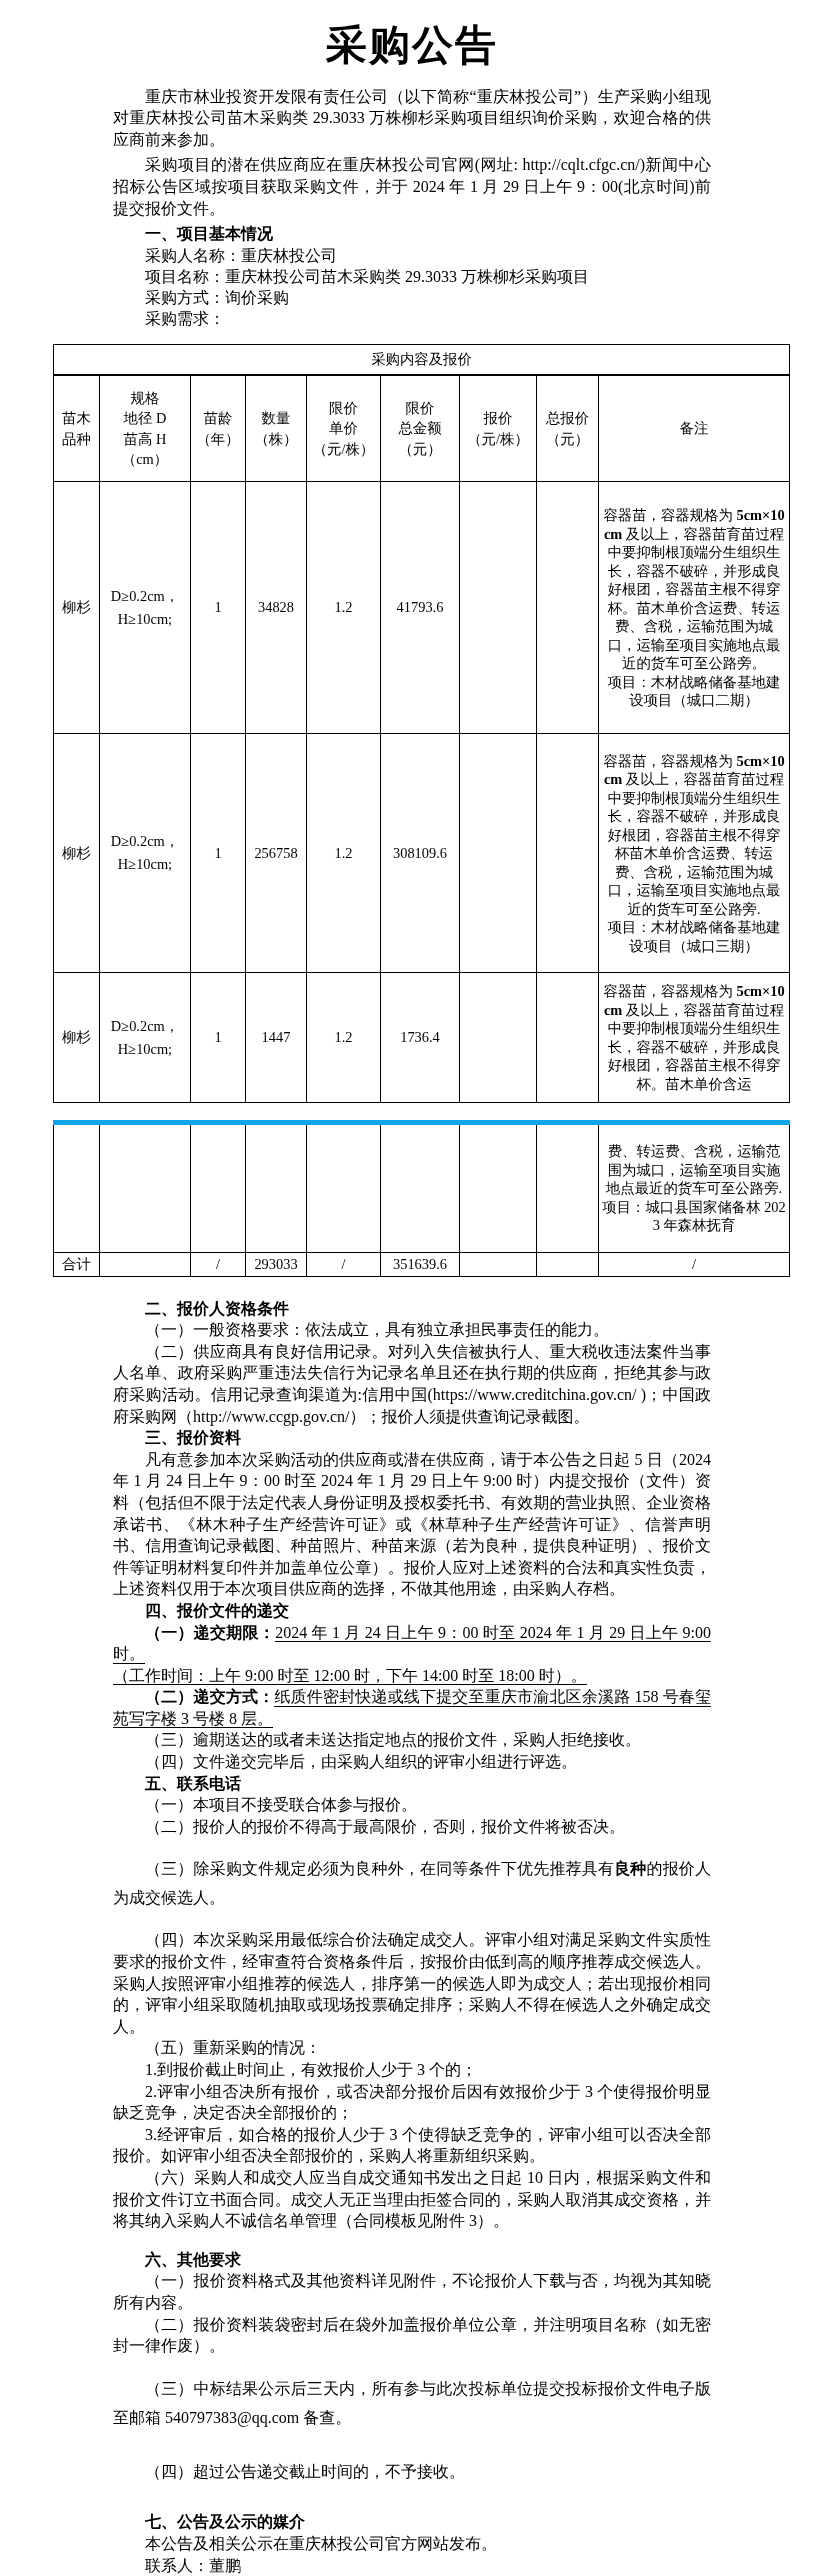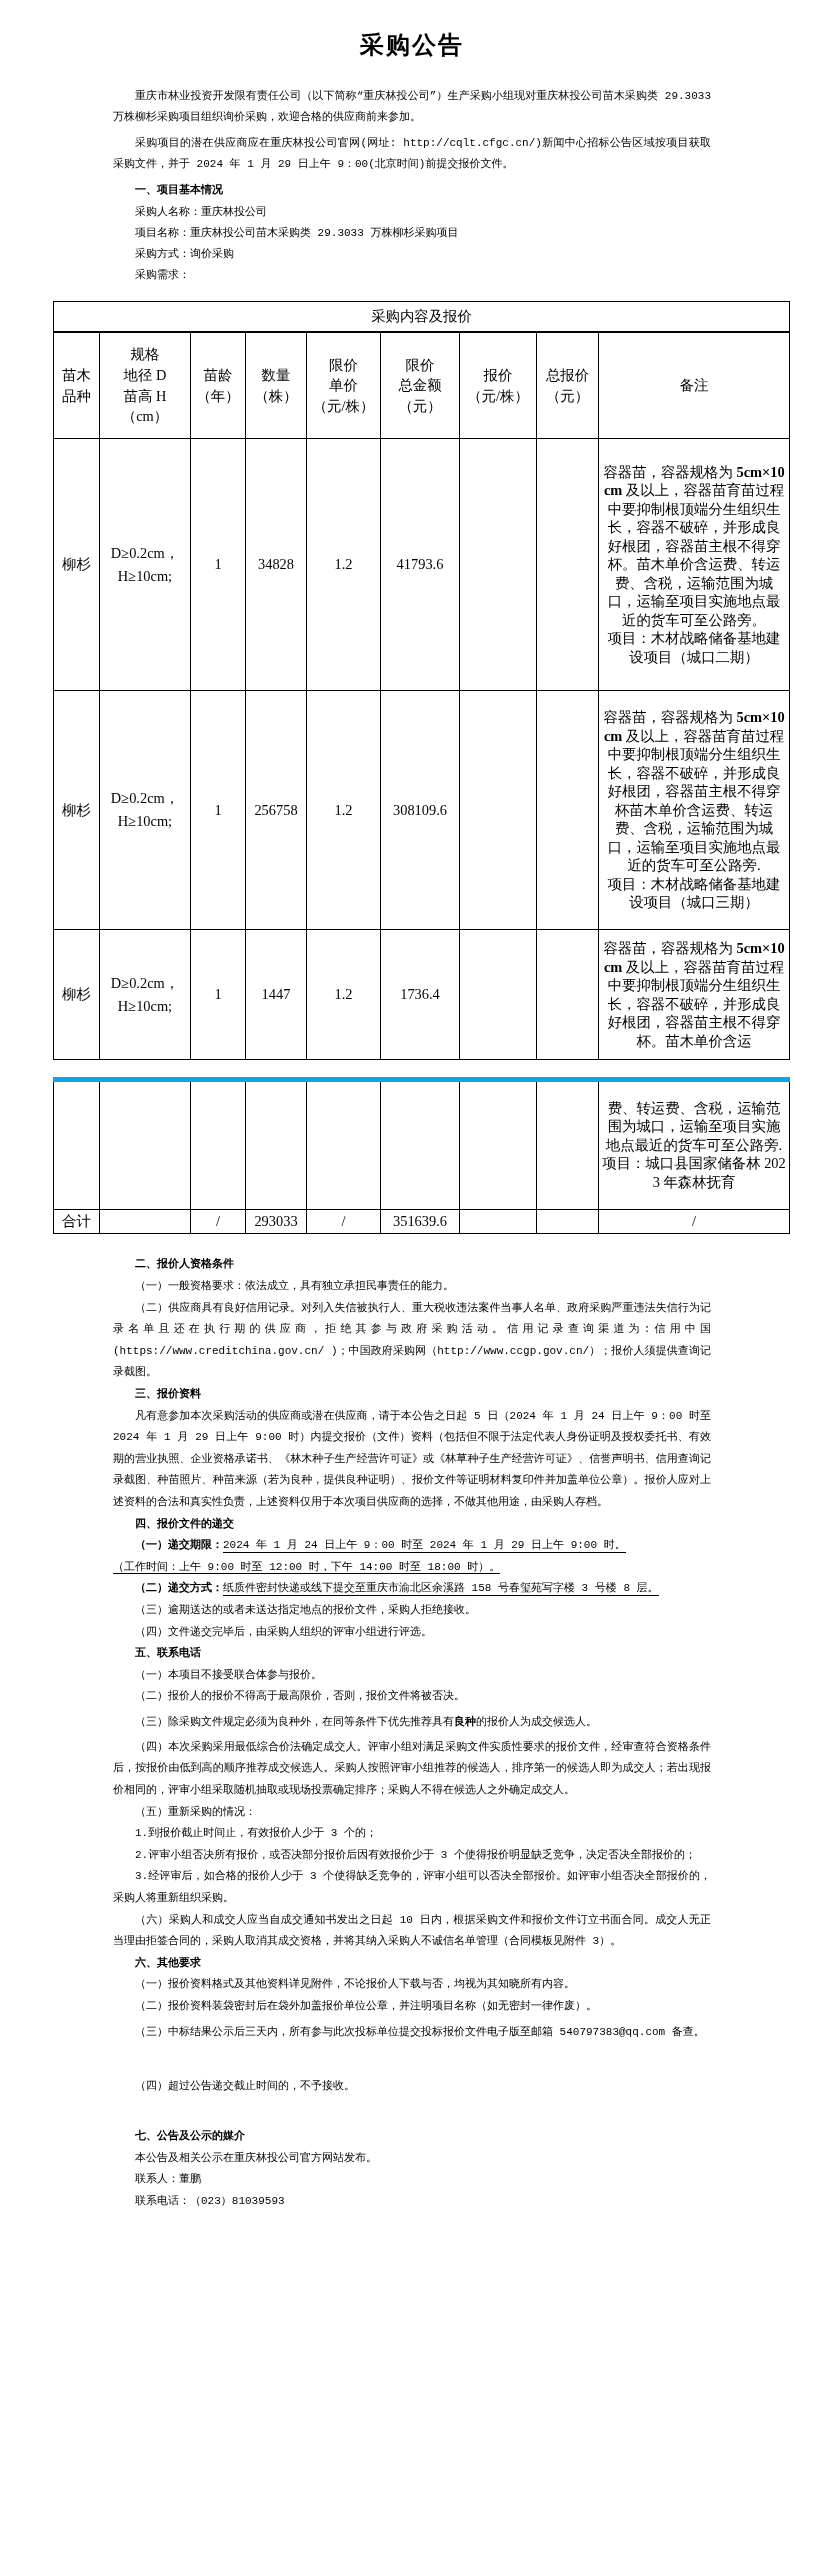--- a/index.html
+++ b/index.html
@@ -11,37 +11,36 @@
   .page {
     box-sizing: border-box;
     width: 824px;
     min-height: 2717px;
     padding: 25px 113px 31px 113px;
     background: #fff;
   }
   h1.doc-title {
     margin: 0 0 19.6px 0;
     text-align: center;
-    font-size: 24px;
+    font-size: 41px;
     font-weight: bold;
     letter-spacing: 2.1px;
     line-height: 41px;
   }
   .para {
     margin: 0;
-    font-size: 11px;
+    font-size: 16px;
     line-height: 21.6px;
     text-align: justify;
     text-indent: 2em;
-    font-family: Liberation Mono, monospace;
   }
   .heading { font-weight: bold; }
   .info { line-height: 21px; }
   .gap-xs { margin-top: 4.1px; }
-  .gap-sm { margin-top: 0; }
+  .gap-sm { margin-top: 17px; }
   .gap-md { margin-top: 20.6px; }
   .gap-lg { margin-top: 29px; }
   .loose { line-height: 29px; }
   .u { border-bottom: 1px solid #000; padding-bottom: 0.5px; }
 
   table.req {
     border-collapse: collapse;
     table-layout: fixed;
     width: 735px;
     margin-left: -60px;

